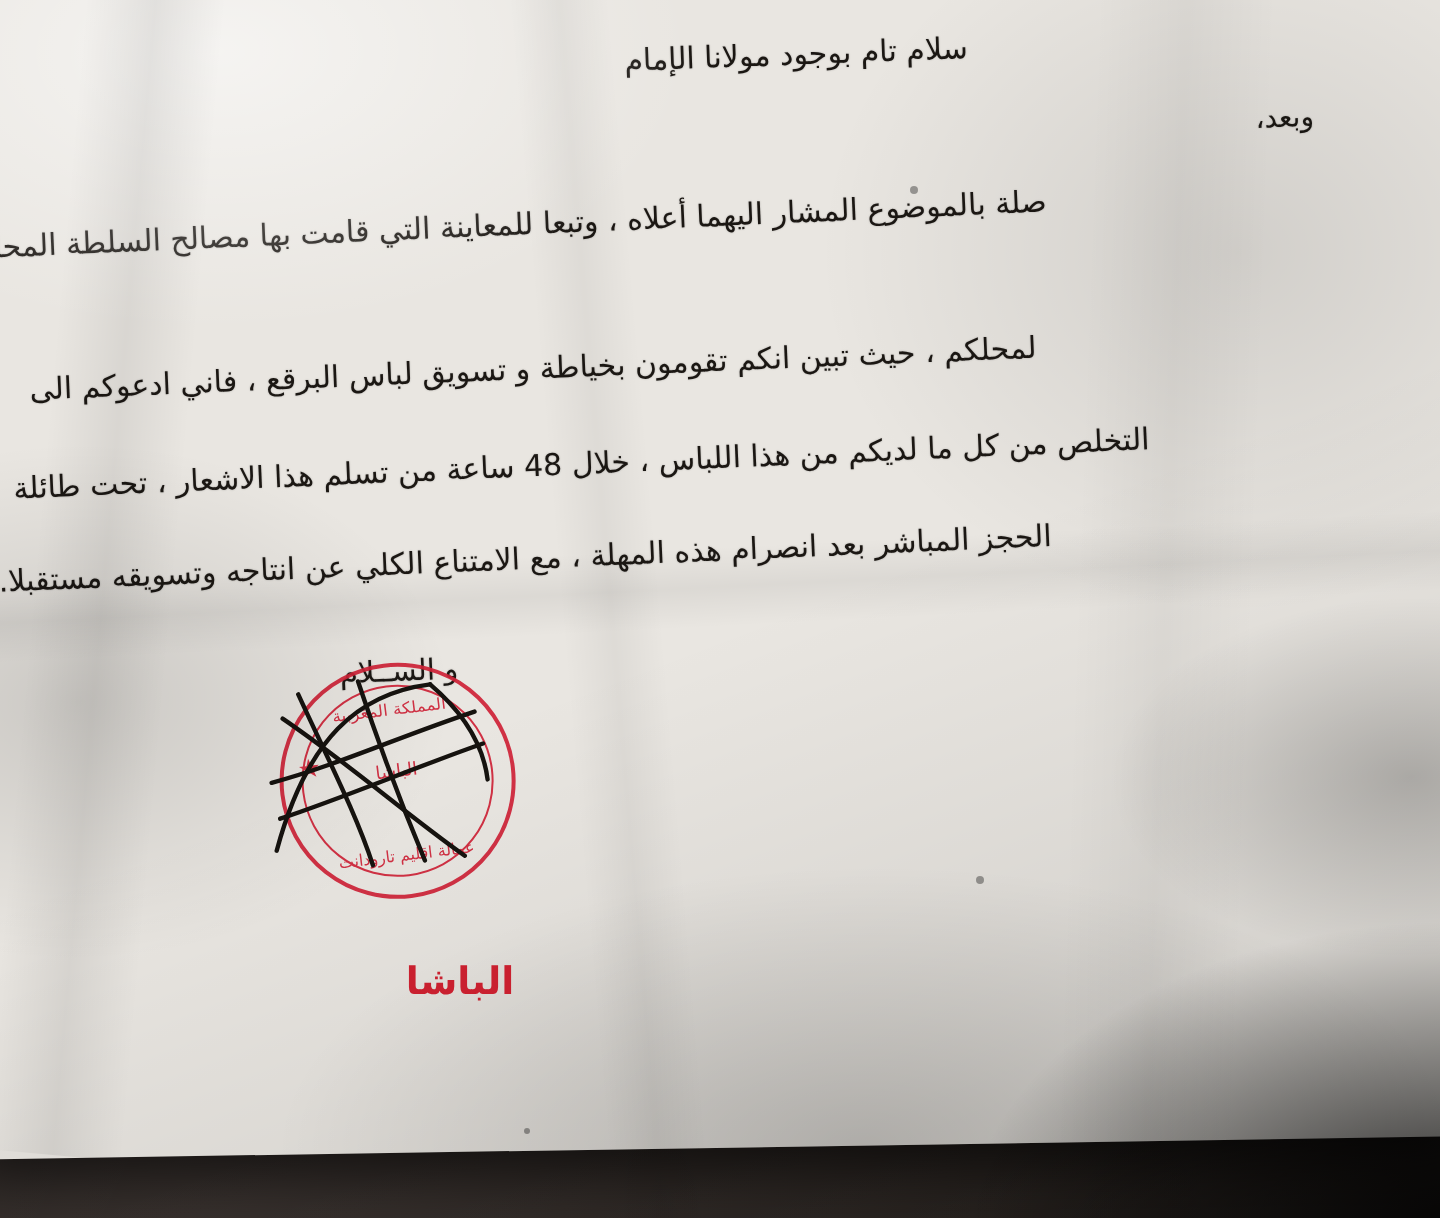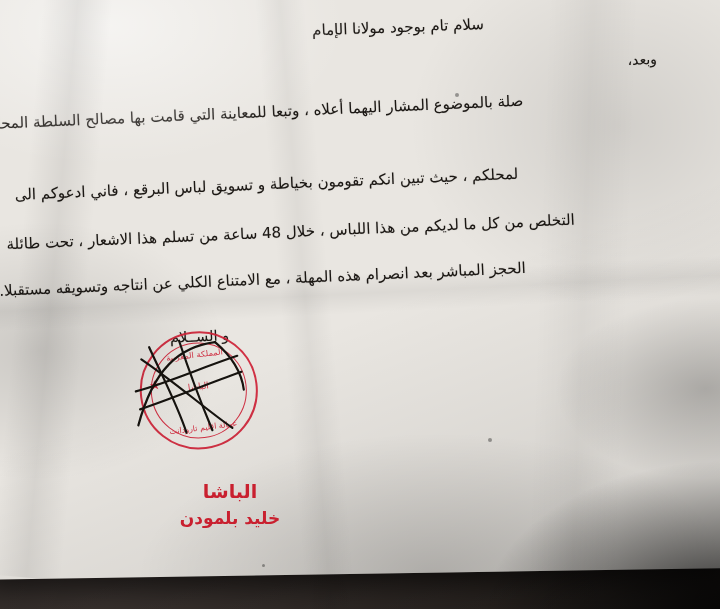--- a/index.html
+++ b/index.html
@@ -214,20 +214,19 @@
     </svg>
 
     <div class="shade"></div>
     <div class="crease c1"></div>
     <div class="crease c2"></div>
     <div class="crease c3"></div>
     <div class="crease h1"></div>
   </div>
 
   <div class="sig-name-1">الباشا</div>
-  <div class="sig-name-2">خليد بلمودن</div>
 
   <div class="speck" style="left:455px;top:93px;width:4px;height:4px;"></div>
   <div class="speck" style="left:488px;top:438px;width:4px;height:4px;"></div>
   <div class="speck" style="left:262px;top:564px;width:3px;height:3px;"></div>
 
   <div class="corner-dark"></div>
 </div>
 
 </body></html>

